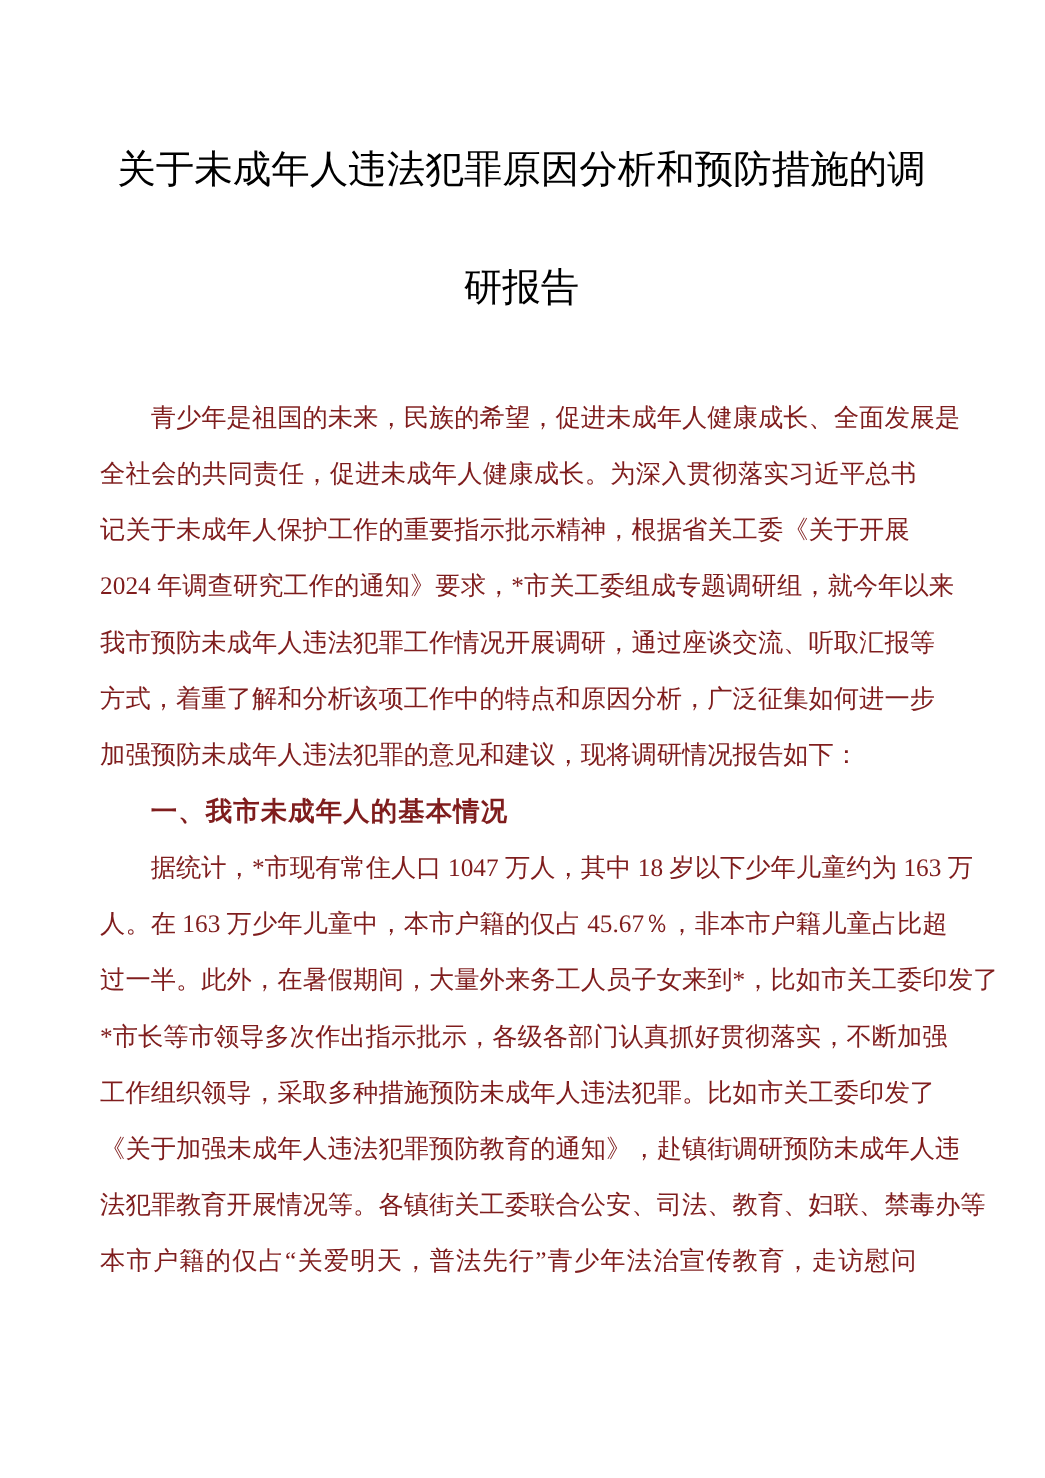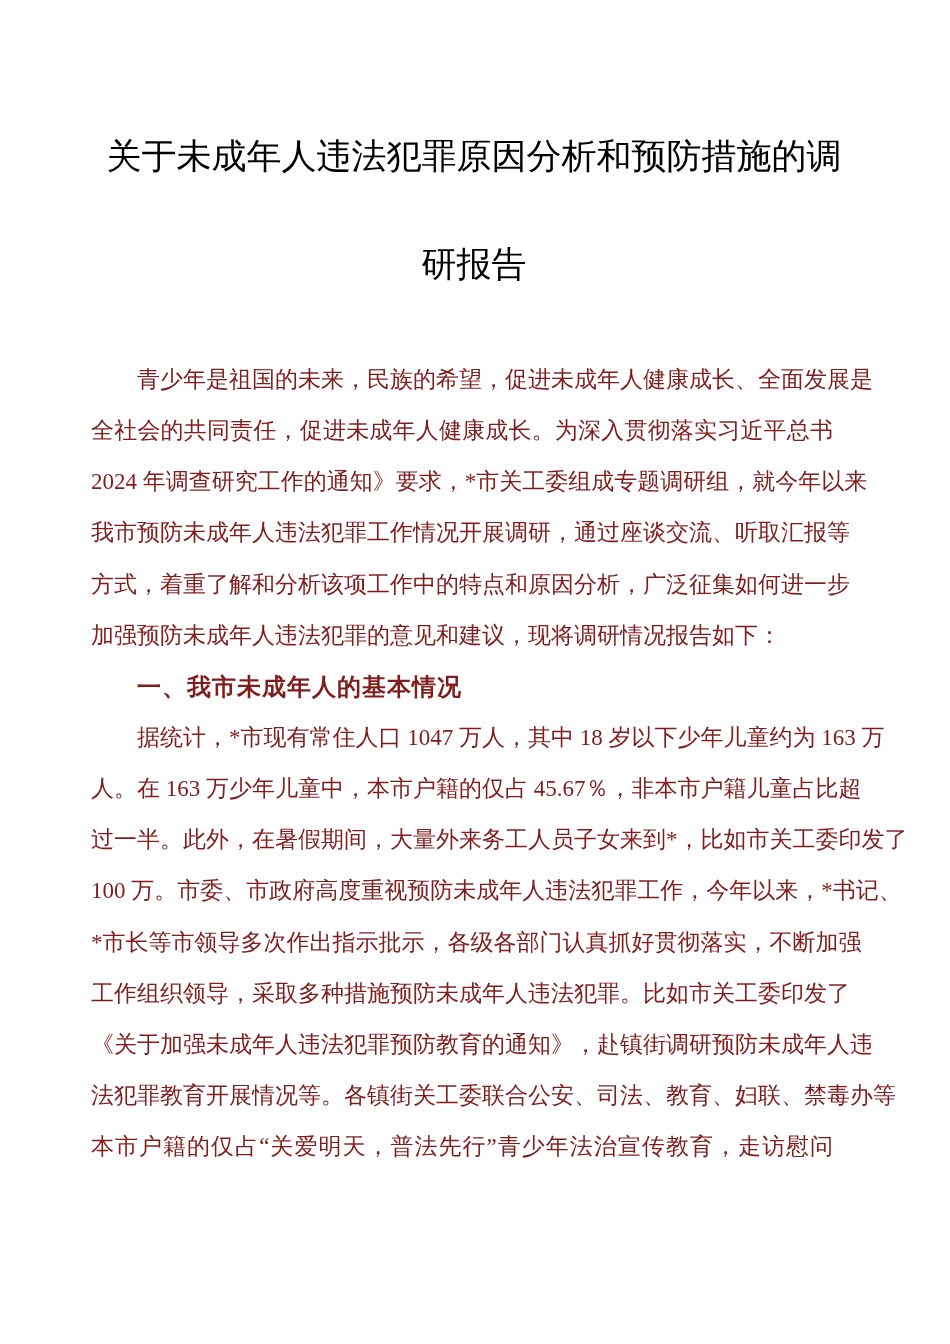--- a/index.html
+++ b/index.html
@@ -14,21 +14,21 @@
     background: #ffffff;
     overflow: hidden;
     color: #000000;
   }
   .title-block {
     position: absolute;
     top: 102px;
     left: 103px;
     width: 742px;
     text-align: center;
-    font-family: Liberation Sans, sans-serif;
+    font-family: Liberation Mono, monospace;
     font-size: 35px;
     font-weight: 400;
     color: #000000;
   }
   .title-line {
     height: 108px;
     line-height: 108px;
     white-space: nowrap;
   }
   .body-block {
@@ -66,29 +66,29 @@
 <div class="page">
 
   <div class="title-block">
     <div class="title-line">关于未成年人违法犯罪原因分析和预防措施的调</div>
     <div class="title-line">研报告</div>
   </div>
 
   <div class="body-block">
       <div class="body-line full indent">青少年是祖国的未来，民族的希望，促进未成年人健康成长、全面发展是</div>
       <div class="body-line full">全社会的共同责任，促进未成年人健康成长。为深入贯彻落实习近平总书</div>
+      <div class="body-line">记关于未成年人保护工作的重要指示批示精神，根据省关工委《关于开展</div>
       <div class="body-line full">2024 年调查研究工作的通知》要求，*市关工委组成专题调研组，就今年以来</div>
       <div class="body-line full">我市预防未成年人违法犯罪工作情况开展调研，通过座谈交流、听取汇报等</div>
       <div class="body-line full">方式，着重了解和分析该项工作中的特点和原因分析，广泛征集如何进一步</div>
       <div class="body-line">加强预防未成年人违法犯罪的意见和建议，现将调研情况报告如下：</div>
       <div class="body-line indent heading">一、我市未成年人的基本情况</div>
       <div class="body-line full indent">据统计，*市现有常住人口 1047 万人，其中 18 岁以下少年儿童约为 163 万</div>
       <div class="body-line full">人。在 163 万少年儿童中，本市户籍的仅占 45.67％，非本市户籍儿童占比超</div>
       <div class="body-line full">过一半。此外，在暑假期间，大量外来务工人员子女来到*，比如市关工委印发了</div>
-      <div class="body-line full">100 万。市委、市政府高度重视预防未成年人违法犯罪工作，今年以来，*书记、</div>
       <div class="body-line full">*市长等市领导多次作出指示批示，各级各部门认真抓好贯彻落实，不断加强</div>
       <div class="body-line full">工作组织领导，采取多种措施预防未成年人违法犯罪。比如市关工委印发了</div>
       <div class="body-line full">《关于加强未成年人违法犯罪预防教育的通知》，赴镇街调研预防未成年人违</div>
       <div class="body-line full">法犯罪教育开展情况等。各镇街关工委联合公安、司法、教育、妇联、禁毒办等</div>
       <div class="body-line full">本市户籍的仅占“关爱明天，普法先行”青少年法治宣传教育，走访慰问</div>
     </div>
 
 </div>
 
 </body></html>

